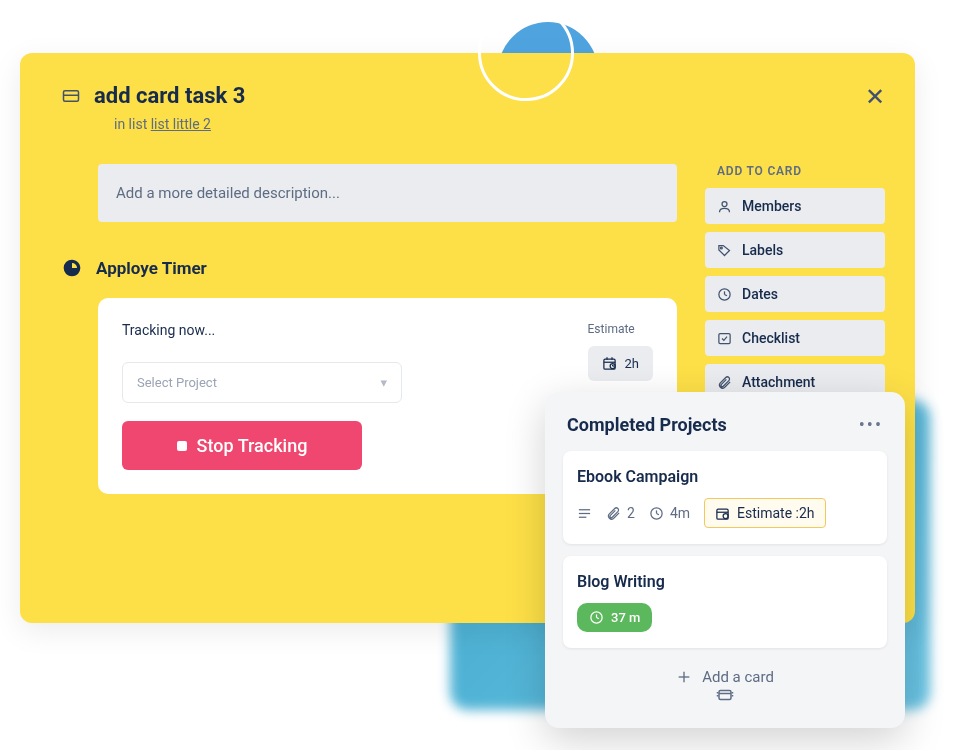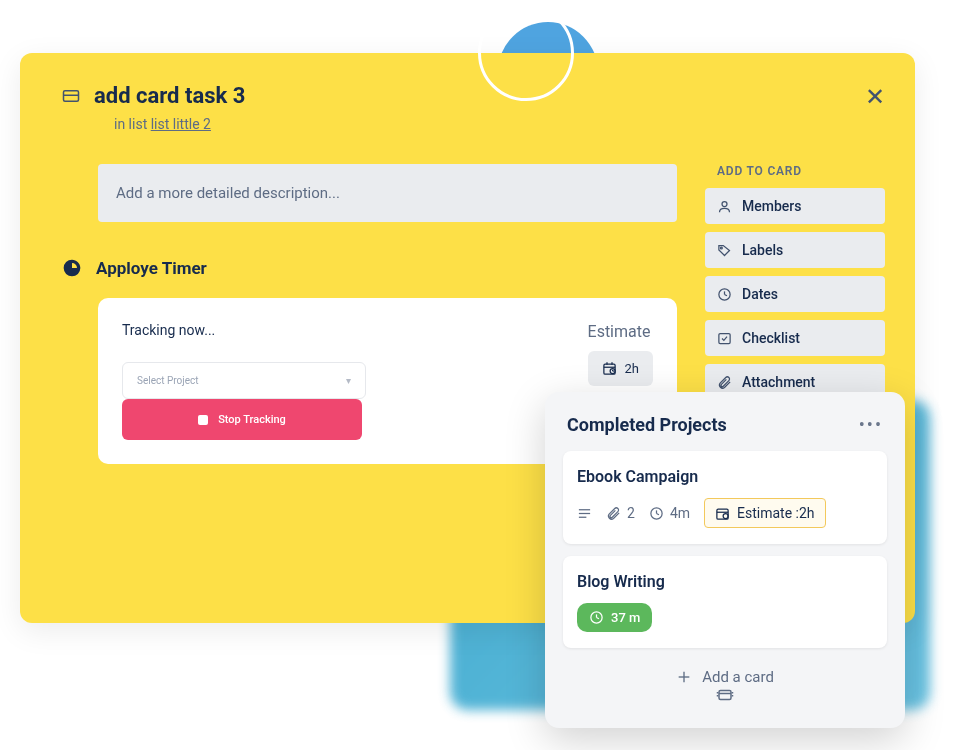--- a/index.html
+++ b/index.html
@@ -102,50 +102,51 @@
       background: #ffffff;
       border-radius: 10px;
       padding: 24px 24px;
       display: flex;
       gap: 24px;
       margin-top: 20px;
     }
     .timer-left { flex: 1; }
     .tracking-label { font-size: 14px; color: #172b4d; margin-bottom: 24px; }
     .select-project {
-      width: 244px;
+      width: 280px;
       padding: 12px 14px;
       border: 1px solid #e6e8ec;
       border-radius: 6px;
       display: flex;
       justify-content: space-between;
       align-items: center;
-      font-size: 10px;
+      font-size: 13px;
       color: #9aa4b5;
+      margin-bottom: 18px;
       cursor: pointer;
     }
     .select-project .chev { color: #b4bac6; }
     .stop-tracking {
       width: 240px;
       padding: 14px 0;
       background: #ef476f;
       color: #fff;
       border-radius: 6px;
       text-align: center;
-      font-size: 11px;
+      font-size: 18px;
       font-weight: 500;
       display: flex;
       align-items: center;
       justify-content: center;
       gap: 10px;
       cursor: pointer;
     }
     .stop-square { width: 10px; height: 10px; background: #fff; border-radius: 2px; }
     .estimate-col { }
-    .estimate-label { font-size: 16px; color: #5e6c84; margin-bottom: 10px; }
+    .estimate-label { font-size: 12px; color: #5e6c84; margin-bottom: 10px; }
     .estimate-chip {
       background: #eaecef;
       border-radius: 6px;
       padding: 10px 14px;
       font-size: 13px;
       color: #172b4d;
       display: inline-flex;
       align-items: center;
       gap: 8px;
     }

